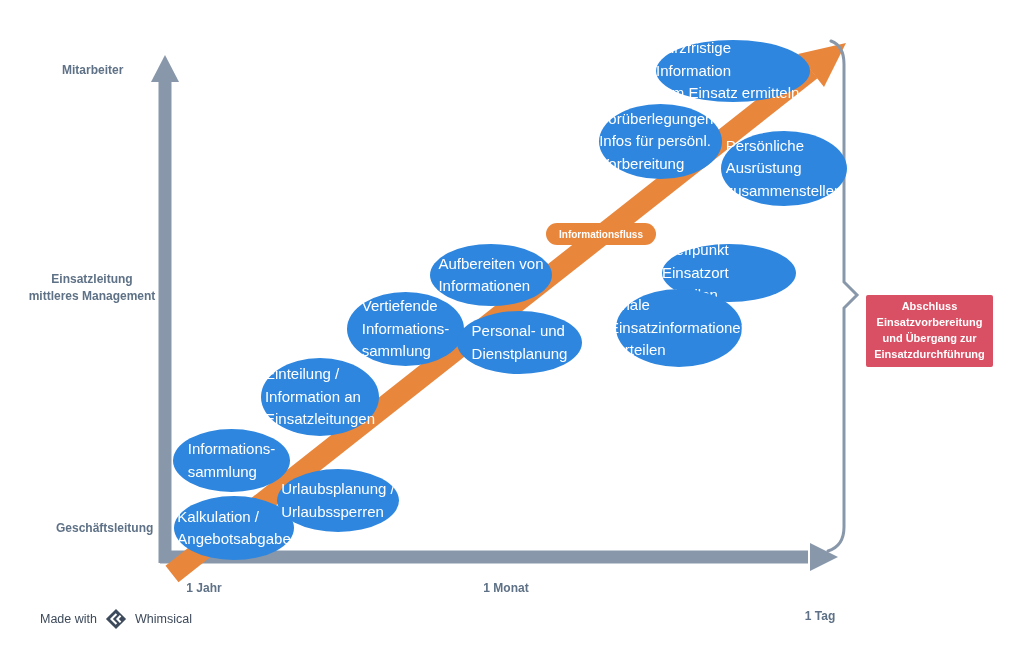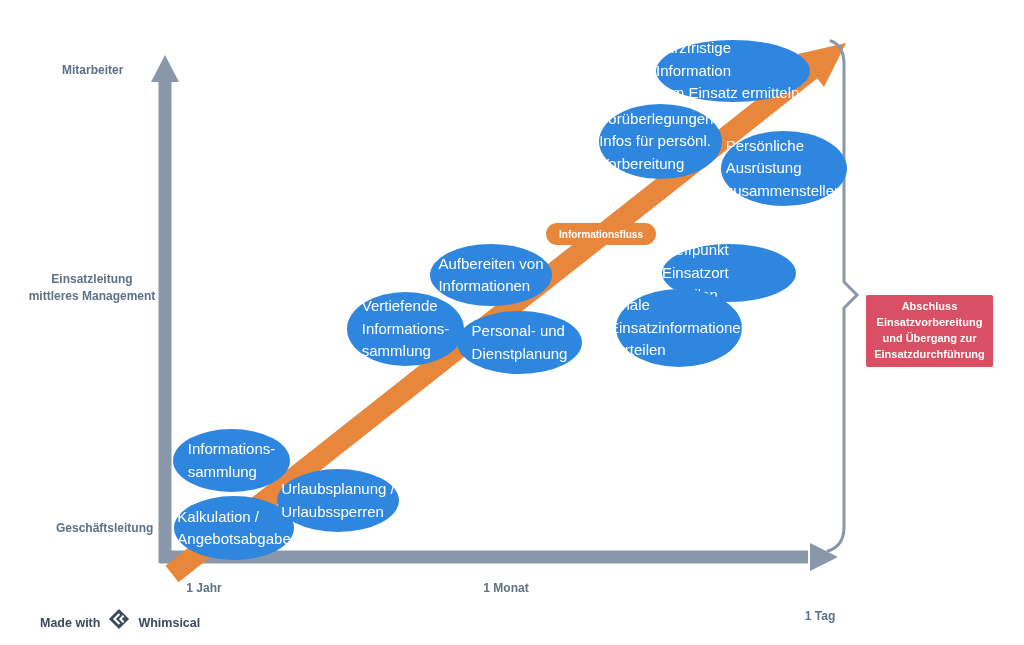--- a/index.html
+++ b/index.html
@@ -69,24 +69,24 @@
     font-weight: bold;
     font-size: 12px;
     line-height: 1.45;
     white-space: pre-line;
   }
   .axis-label.center { text-align: center; }
   .footer {
     position: absolute;
     left: 40px; top: 608px;
     display: flex;
-    align-items: flex-end;
+    align-items: center;
     gap: 8px;
     color: var(--footer_dark, #3D4A5B);
-    font-weight: bold;
+    font-weight: normal;
     font-size: 12.5px;
   }
 </style>
 </head>
 <body>
 
 <div class="canvas">
 
   <svg class="layer" width="1024" height="645" viewBox="0 0 1024 645">
 
@@ -107,20 +107,23 @@
 
     <path d="M 831 41 Q 844 46 844 64 L 844 282 L 857 295 L 844 308 L 844 527 Q 844 546 828 551" fill="none" style="stroke:var(--axis_gray,#8897AA)" stroke-width="3" stroke-linecap="round"></path>
   </svg>
 
   <div class="node" style="left:174px; top:496px; width:120px; height:64px;">Kalkulation /
 Angebotsabgabe</div>
   <div class="node" style="left:173px; top:429px; width:117px; height:63px;">Informations-
 sammlung</div>
   <div class="node" style="left:277px; top:469px; width:122px; height:63px;">Urlaubsplanung /
 Urlaubssperren</div>
+  <div class="node" style="left:261px; top:358px; width:118px; height:78px;">Einteilung /
+Information an
+Einsatzleitungen</div>
   <div class="node" style="left:347px; top:292px; width:117px; height:74px;">Vertiefende
 Informations-
 sammlung</div>
   <div class="node" style="left:430px; top:244px; width:122px; height:62px;">Aufbereiten von
 Informationen</div>
   <div class="node" style="left:457px; top:311px; width:125px; height:63px;">Personal- und
 Dienstplanung</div>
   <div class="node" style="left:599px; top:104px; width:123px; height:75px;">Vorüberlegungen /
 Infos für persönl.
 Vorbereitung</div>

